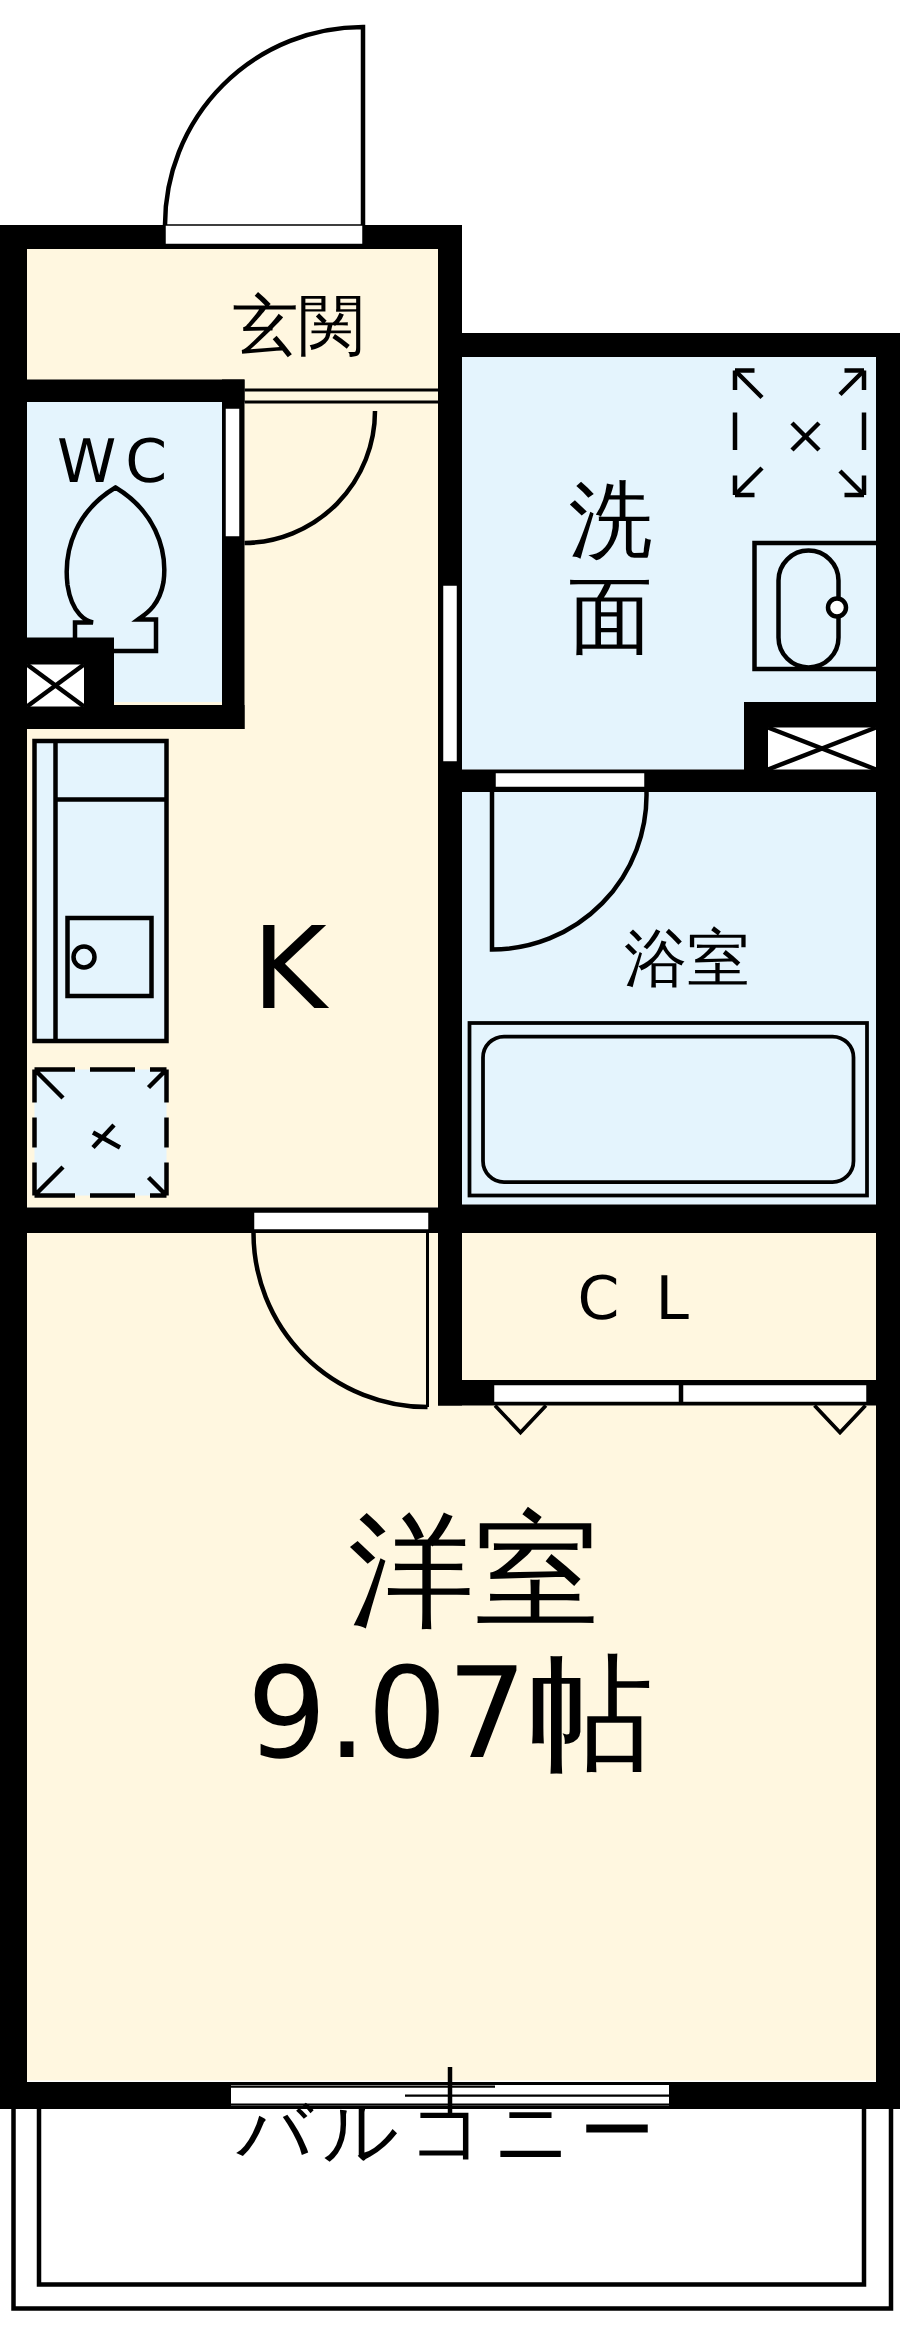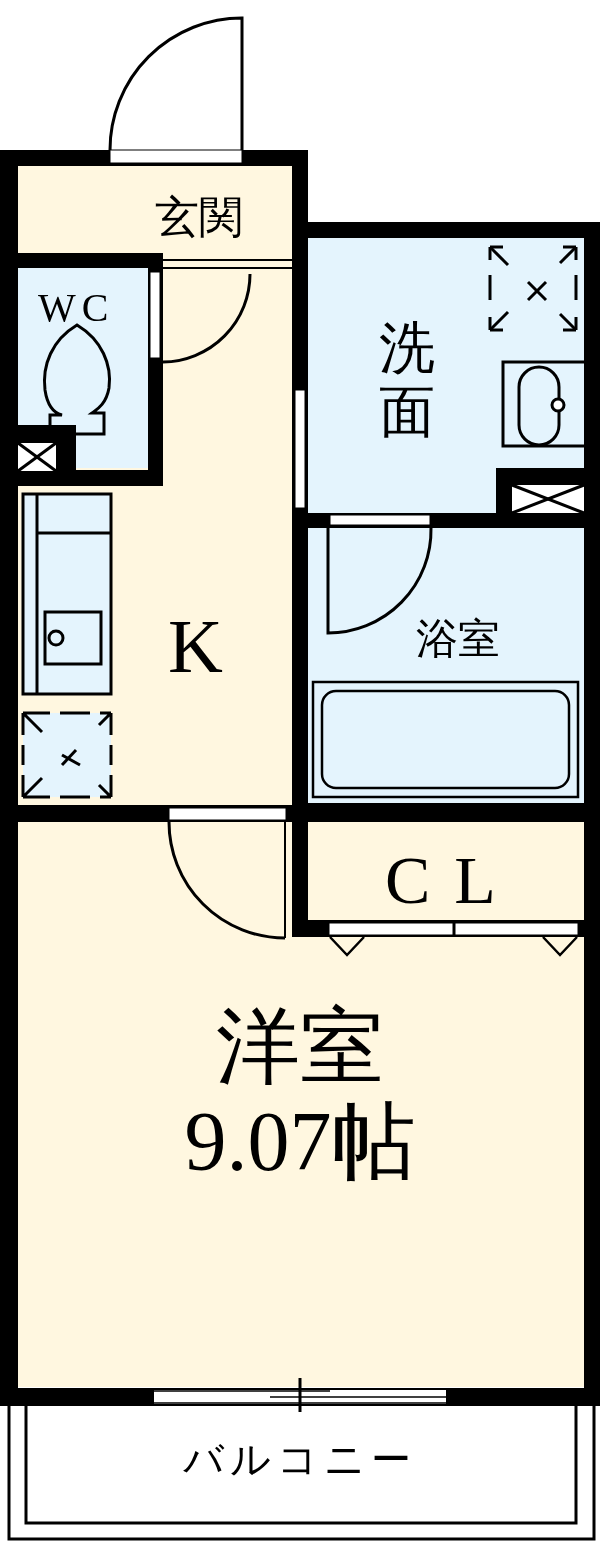--- a/index.html
+++ b/index.html
@@ -1,27 +1,27 @@
 <!DOCTYPE html>
 <html><head>
 <meta charset="utf-8">
 <style>
   html, body { margin:0; padding:0; background:#ffffff; }
   body { width:600px; height:1559px; position:relative; overflow:hidden; font-family:"DejaVu Sans", sans-serif; }
   #plan { position:absolute; left:0; top:0; width:600px; height:1559px; }
-  .label { position:absolute; color:#000; text-align:center; white-space:nowrap; line-height:1;font-family:Liberation Serif, serif; }
+  .label { position:absolute; color:#000; text-align:center; white-space:nowrap; line-height:1; }
   .lbl-genkan { left:155px; top:196px; font-size:44px; }
   .lbl-wc { left:38px; top:288px; font-size:40px; letter-spacing:6px; }
   .lbl-senmen { left:372px; top:316px; font-size:56px; line-height:64px; width:70px; white-space:normal; }
   .lbl-k { left:168px; top:608px; font-size:76px; }
   .lbl-yokushitsu { left:416px; top:618px; font-size:42px; }
-  .lbl-cl { left:385px; top:846px; font-size:68px; letter-spacing:24px; }
-  .lbl-youshitsu { left:150px; top:1005px; width:300px; font-size:84px; }
+  .lbl-cl { left:385px; top:846px; font-size:40px; letter-spacing:24px; }
+  .lbl-youshitsu { left:166px; top:1005px; width:300px; font-size:84px; }
   .lbl-size { left:140px; top:1100px; width:320px; font-size:84px; }
-  .lbl-balcony { left:100px; top:1440px; width:400px; font-size:40px; letter-spacing:6px;text-align:center; }
+  .lbl-balcony { left:100px; top:1396px; width:400px; font-size:50px; letter-spacing:6px;text-align:center; }
 </style>
 </head>
 <body>
 
 <svg id="plan" viewBox="0 0 600 1559" xmlns="http://www.w3.org/2000/svg">
 
   <rect x="18" y="165" width="275" height="85" fill="#fff7e0"></rect>
   <rect x="18" y="250" width="275" height="555" fill="#fff7e0"></rect>
   <rect x="18" y="268" width="130" height="200" fill="#e4f4fd"></rect>
   <rect x="308" y="238" width="276" height="275" fill="#e4f4fd"></rect>

